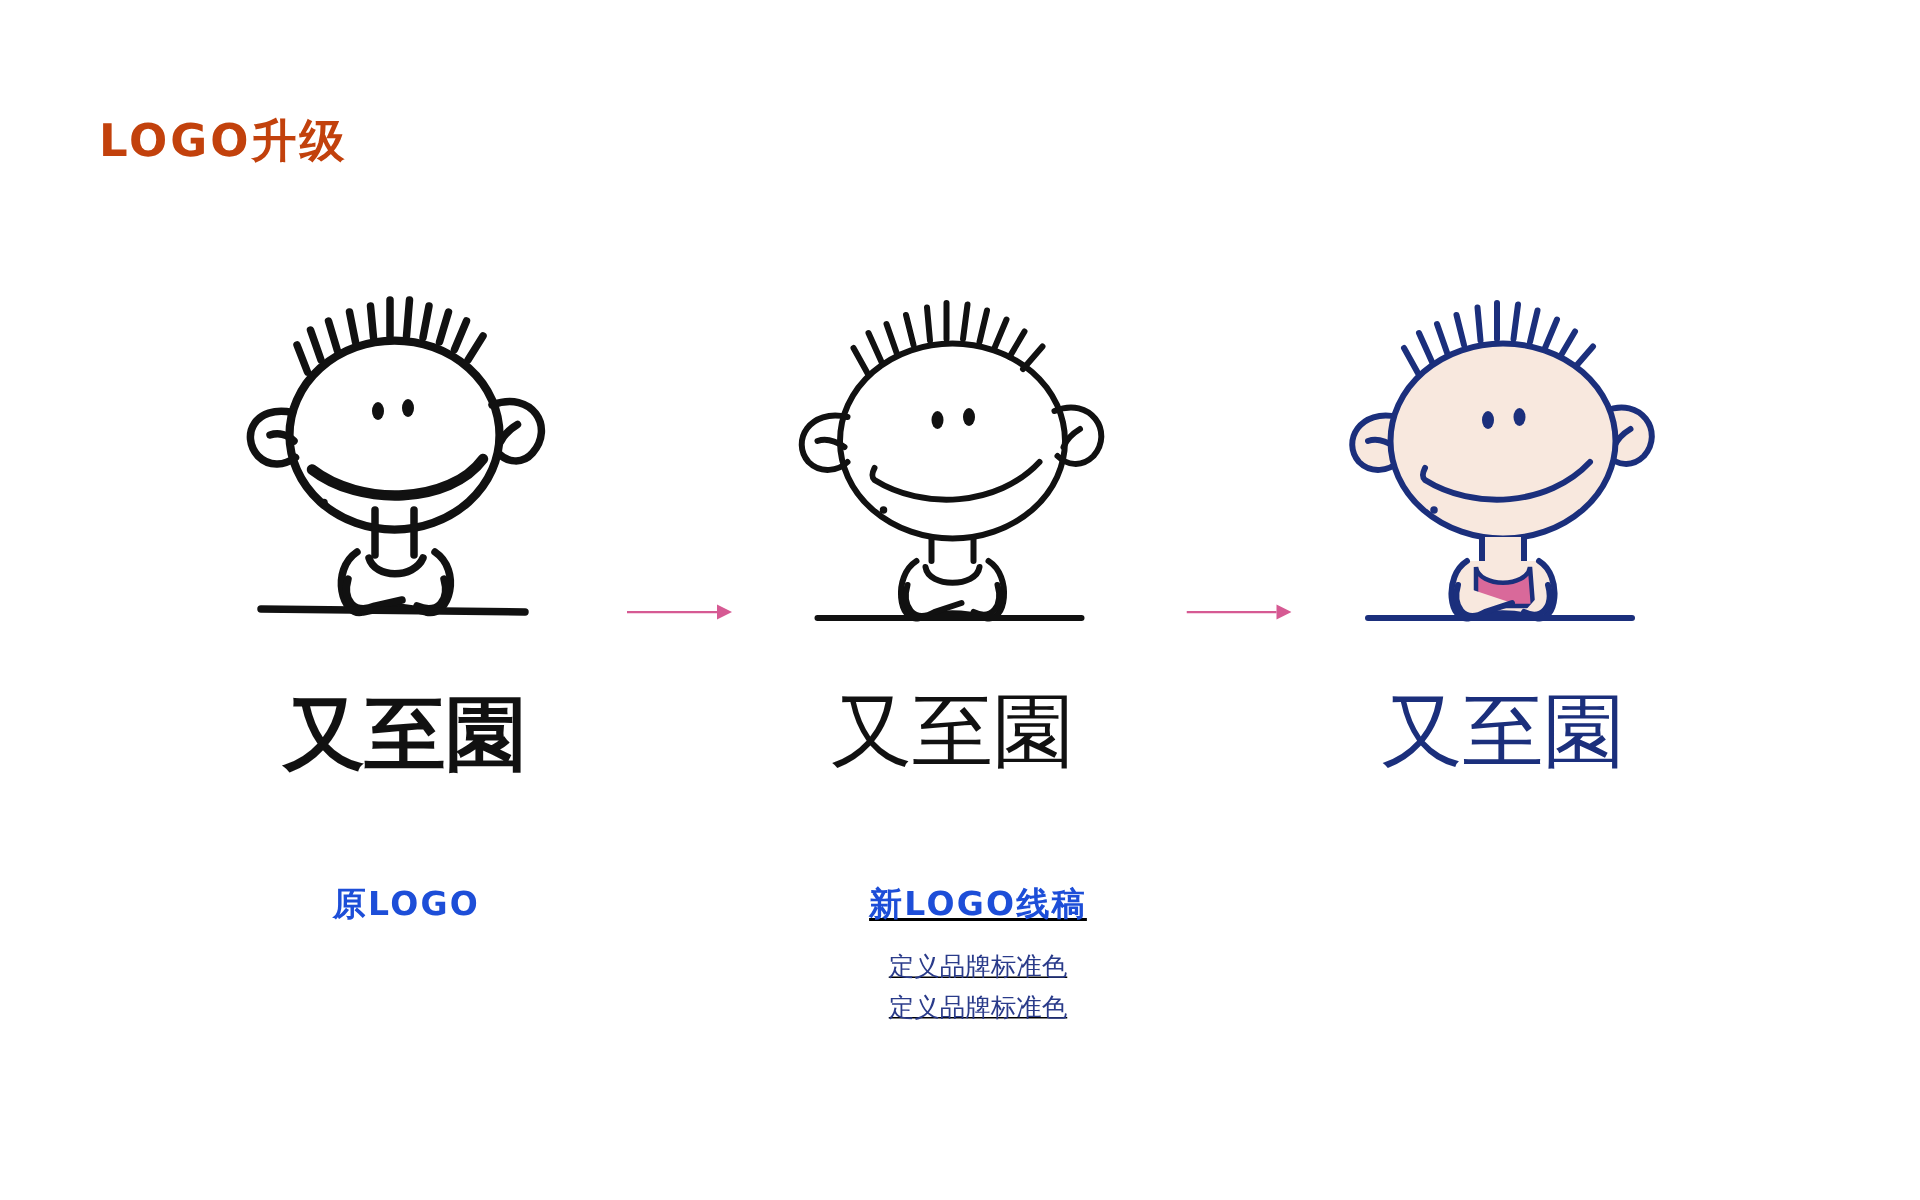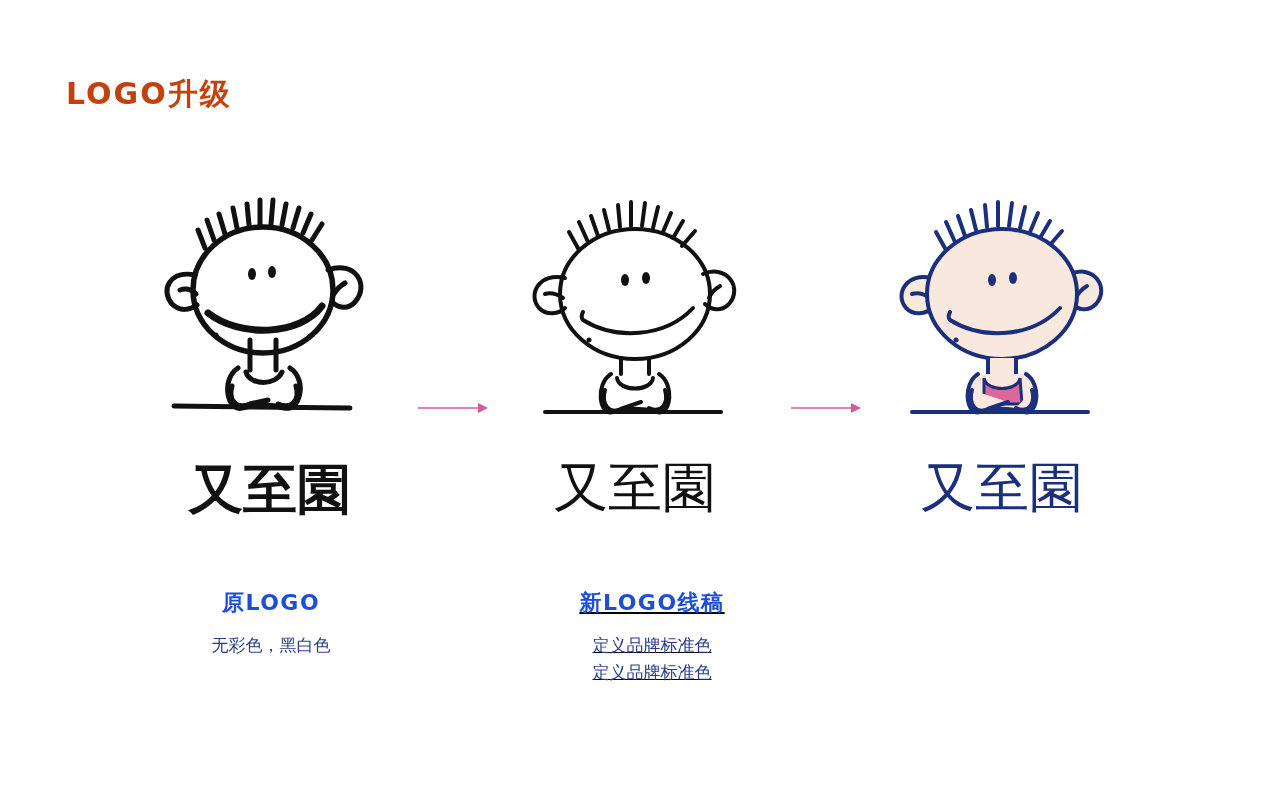--- a/index.html
+++ b/index.html
@@ -151,23 +151,20 @@
       <ellipse cx="110" cy="90" rx="4" ry="6"></ellipse>
       <ellipse cx="131" cy="88" rx="4" ry="6"></ellipse>
       <circle cx="74" cy="150" r="2.5"></circle>
     </g>
     <text x="120" y="316" text-anchor="middle" font-family="'DejaVu Sans', sans-serif" font-size="54" font-weight="normal" fill="#1b2f7c">又至園</text>
   </svg>
 </div>
 
 <div class="caption cap-1">
   <div class="caption-title">原LOGO</div>
-  <div class="caption-desc">
-    <div>无彩色，黑白色</div>
-  </div>
 </div>
 
 <div class="caption cap-2">
   <div class="caption-title">新LOGO线稿</div>
   <div class="caption-desc">
     <div>定义品牌标准色</div>
     <div>定义品牌标准色</div>
   </div>
 </div>
 

